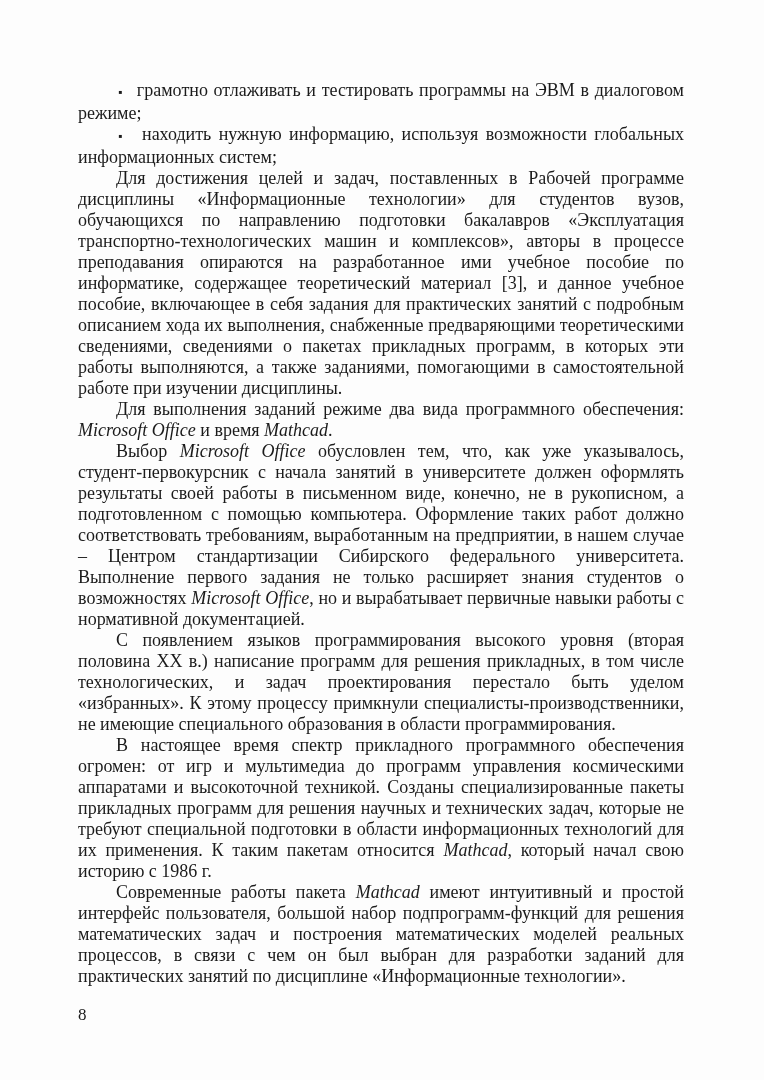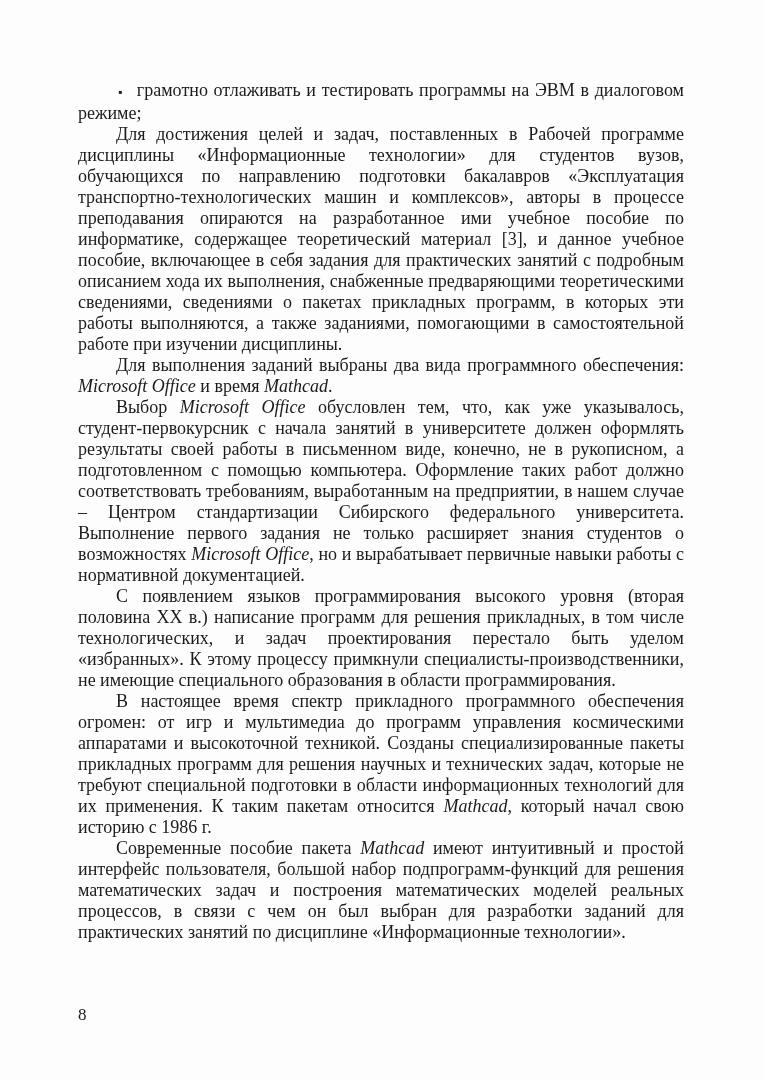--- a/index.html
+++ b/index.html
@@ -51,21 +51,22 @@
     font-size: 17px;
     line-height: 21px;
   }
 </style>
 </head>
 <body>
 
 <div class="page">
   <div class="text-block">
       <p class="bullet"><span class="bullet-glyph">▪</span>&nbsp;&nbsp;<span>грамотно отлаживать и тестировать программы на ЭВМ в диалоговом режиме;</span></p>
+      <p class="bullet"><span class="bullet-glyph">▪</span>&nbsp;&nbsp;<span>находить нужную информацию, используя возможности глобальных информационных систем;</span></p>
       <p class="para"><span>Для достижения целей и задач, поставленных в Рабочей программе дисциплины «Информационные технологии» для студентов вузов, обучающихся по направлению подготовки бакалавров «Эксплуатация транспортно-технологических машин и комплексов», авторы в процессе преподавания опираются на разработанное ими учебное пособие по информатике, содержащее теоретический материал [3], и данное учебное пособие, включающее в себя задания для практических занятий с подробным описанием хода их выполнения, снабженные предваряющими теоретическими сведениями, сведениями о пакетах прикладных программ, в которых эти работы выполняются, а также заданиями, помогающими в самостоятельной работе при изучении дисциплины.</span></p>
-      <p class="para"><span>Для выполнения заданий выбраны два вида программного обеспечения: </span><em>Microsoft Office</em><span>  и  время </span><em>Mathcad</em><span>.</span></p>
+      <p class="para"><span>Для выполнения заданий режиме два вида программного обеспечения: </span><em>Microsoft Office</em><span>  и  время </span><em>Mathcad</em><span>.</span></p>
       <p class="para"><span>Выбор </span><em>Microsoft Office</em><span> обусловлен тем, что, как уже указывалось, студент-первокурсник с начала занятий в университете должен оформлять результаты своей работы в письменном виде, конечно, не в рукописном, а подготовленном с помощью компьютера. Оформление таких работ должно соответствовать требованиям, выработанным на предприятии, в нашем случае – Центром стандартизации Сибирского федерального университета. Выполнение первого задания не только расширяет знания студентов о возможностях </span><em>Microsoft Office</em><span>, но и вырабатывает первичные навыки работы с нормативной документацией.</span></p>
       <p class="para"><span>С появлением языков программирования высокого уровня (вторая половина XX в.) написание программ для решения прикладных, в том числе технологических, и задач проектирования перестало быть уделом «избранных». К этому процессу примкнули специалисты-производственники, не имеющие специального образования в области программирования.</span></p>
       <p class="para"><span>В настоящее время спектр прикладного программного обеспечения огромен: от игр и мультимедиа до программ управления космическими аппаратами и высокоточной техникой. Созданы специализированные пакеты прикладных программ для решения научных и технических задач, которые не требуют специальной подготовки в области информационных технологий для их применения. К таким пакетам относится </span><em>Mathcad</em><span>, который начал свою историю с 1986 г.</span></p>
-      <p class="para"><span>Современные пособие пакета </span><em>Mathcad</em><span> имеют интуитивный и простой интерфейс пользователя, большой набор подпрограмм-функций  для решения математических задач и построения математических моделей реальных процессов, в связи с чем он был выбран для разработки заданий для практических занятий по дисциплине «Информационные технологии».</span></p>
+      <p class="para"><span>Современные работы пакета </span><em>Mathcad</em><span> имеют интуитивный и простой интерфейс пользователя, большой набор подпрограмм-функций  для решения математических задач и построения математических моделей реальных процессов, в связи с чем он был выбран для разработки заданий для практических занятий по дисциплине «Информационные технологии».</span></p>
     </div>
   <div class="page-number">8</div>
 </div>
 
 </body></html>

